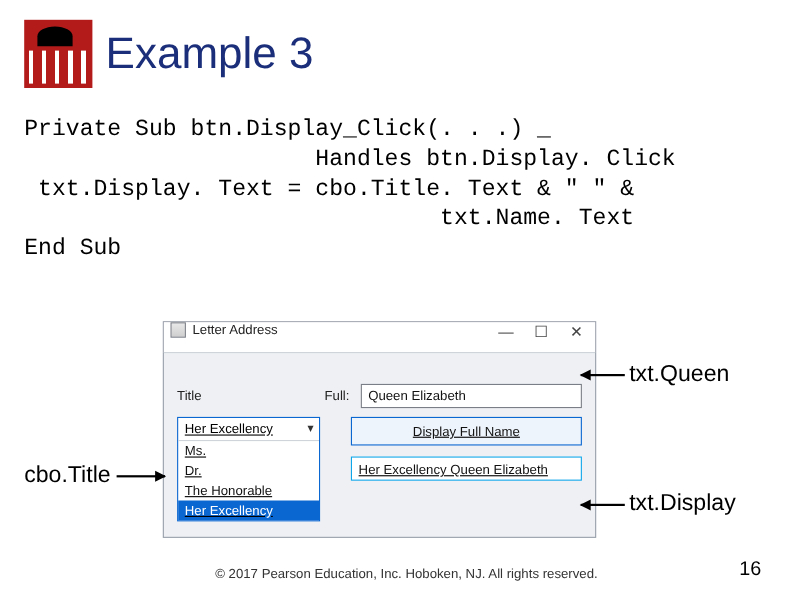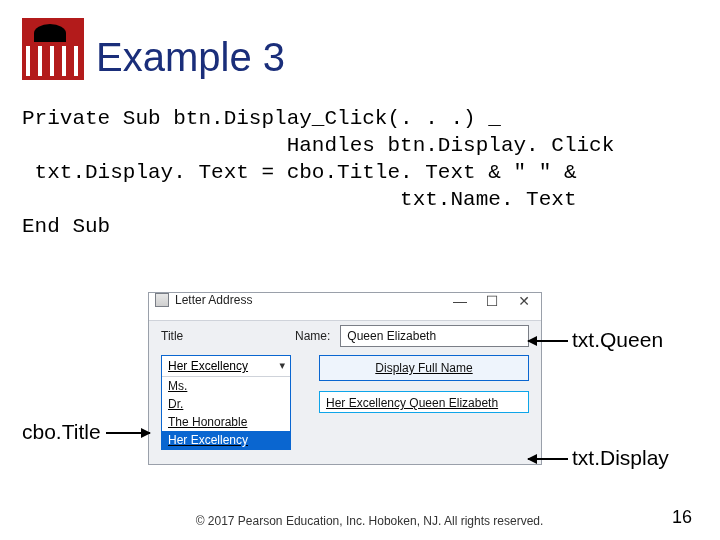--- a/index.html
+++ b/index.html
@@ -13,21 +13,21 @@
     position: relative;
   }
   .slide {
     width: 720px;
     height: 540px;
     position: relative;
     padding: 18px 22px;
   }
   .header-row {
     display: flex;
-    align-items: flex-end;
+    align-items: center;
     gap: 12px;
   }
   .logo {
     width: 62px;
     height: 62px;
     background: #b31b1b;
     position: relative;
     flex-shrink: 0;
   }
   .logo::before {
@@ -79,21 +79,21 @@
     width: 14px; height: 14px;
     border: 1px solid #7a7e86;
     margin-right: 6px;
     display: inline-block;
     background: linear-gradient(#e8e8e8,#cfcfcf);
   }
   .win-title { font-size: 12px; color: #222; }
   .win-controls { margin-left: auto; display: flex; gap: 18px; padding-right: 4px; }
   .win-ctrl { font-size: 14px; color: #444; width: 14px; text-align: center; }
   .form-body {
-    padding: 4px 12px 14px 12px;
+    padding: 28px 12px 14px 12px;
   }
   .row { display: flex; align-items: center; margin-bottom: 8px; }
   .lbl { font-size: 12px; color: #222; }
   .lbl-title { width: 44px; }
   .lbl-name { margin-left: 90px; margin-right: 10px; }
   .name-input {
     flex: 1;
     height: 22px;
     border: 1px solid #7a7e86;
     background: #fff;
@@ -211,21 +211,21 @@
       <span class="win-title">Letter Address</span>
       <div class="win-controls">
         <span class="win-ctrl">—</span>
         <span class="win-ctrl">☐</span>
         <span class="win-ctrl">✕</span>
       </div>
     </div>
     <div class="form-body">
       <div class="row">
         <span class="lbl lbl-title">Title</span>
-        <span class="lbl lbl-name">Name:</span>
+        <span class="lbl lbl-name">Full:</span>
         <input class="name-input" value="Queen Elizabeth" style="">
       </div>
       <div class="mid-row">
         <div class="combo">
           <div class="combo-sel">Her Excellency</div>
           <div class="combo-list" id="combo-list">
               <div class="combo-item">Ms.</div>
               <div class="combo-item">Dr.</div>
               <div class="combo-item">The Honorable</div>
               <div class="combo-item sel">Her Excellency</div>

